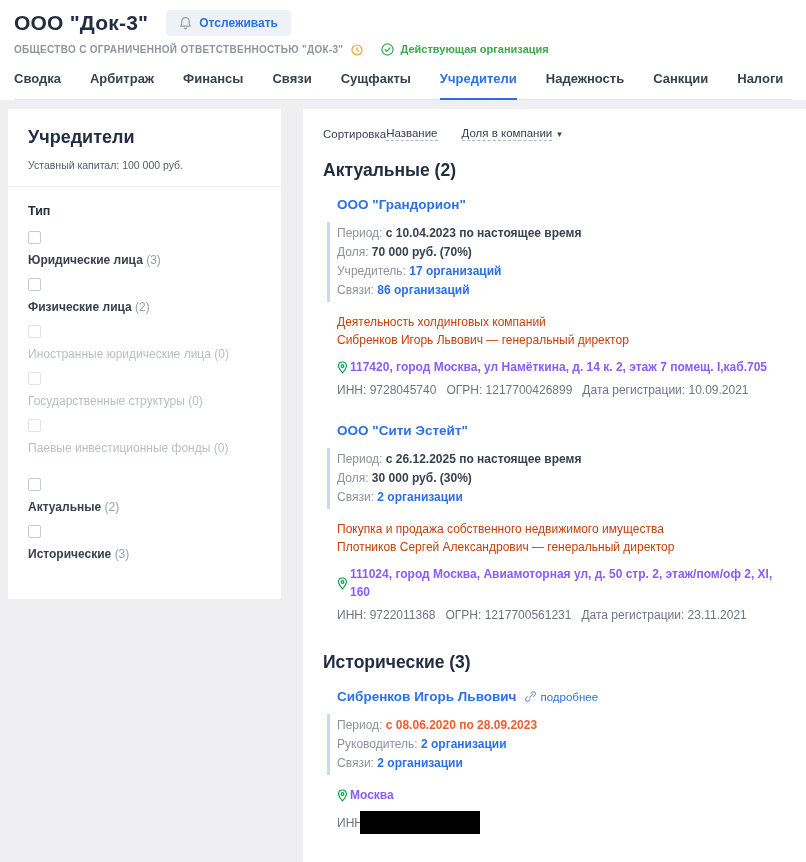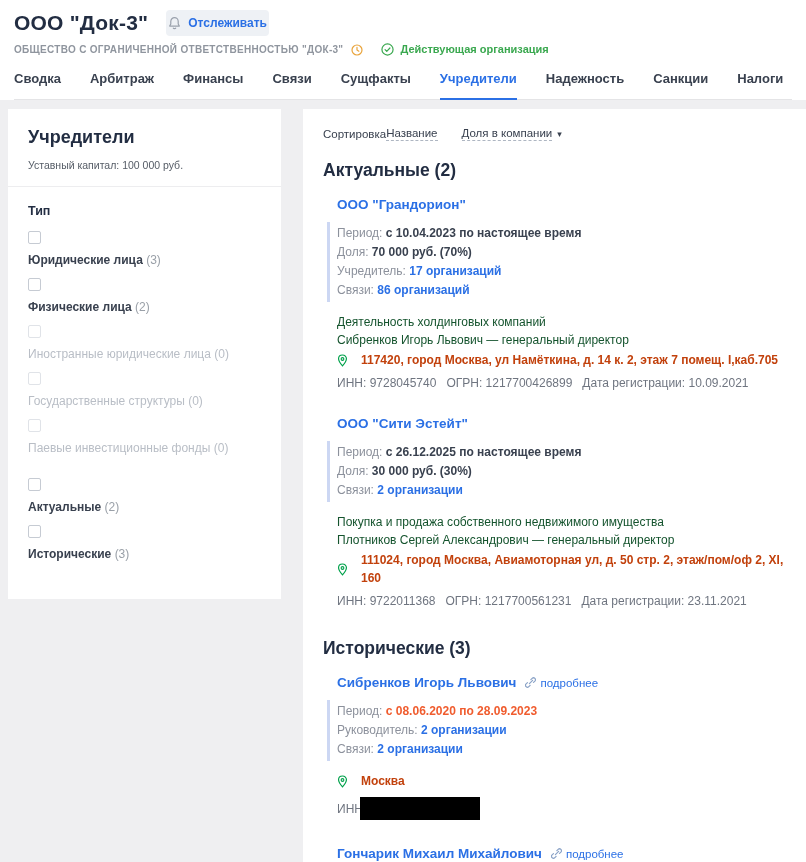--- a/index.html
+++ b/index.html
@@ -10,21 +10,21 @@
     font-family:"Liberation Sans", sans-serif;
     color:#39414f;
   }
   
   .header { background:#fff; padding:10px 14px 0 14px; }
   .title-row { display:flex; align-items:center; gap:18px; }
   .company-title { font-size:21px; font-weight:bold; color:#222d42; margin:0; letter-spacing:.2px; }
   .follow-btn {
     display:inline-flex; align-items:flex-end; gap:7px;
     background:#eef1f5; border:none; border-radius:4px;
-    padding:6px 2px; font-family:inherit;
+    padding:6px 13px; font-family:inherit;
     font-size:12px; font-weight:bold; color:#2b70e5; cursor:pointer;
   }
   .subtitle-row { display:flex; align-items:center; gap:8px; margin-top:7px; }
   .full-name { font-size:10px; color:#8f959e; font-weight:bold; letter-spacing:.3px; }
   .clock-wrap { display:inline-flex; margin-right:10px; }
   .status-badge { display:inline-flex; align-items:flex-start; gap:6px; font-size:11px; color:#3aa84f; font-weight:bold; }
   .tab-bar {
     display:flex; gap:29px; margin-top:15px;
     font-size:13px; font-weight:bold; color:#39414f;
     border-bottom:1px solid #e4e4e6;
@@ -58,22 +58,22 @@
   .card { margin:0 0 26px 16px; }
   .card-head { display:flex; align-items:center; gap:9px; margin-bottom:10px; }
   .card-name { color:#2b70e5; font-size:13.5px; font-weight:bold; cursor:pointer; }
   .more-link { display:inline-flex; align-items:center; gap:4px; color:#2b70e5; font-size:11.5px; cursor:pointer; }
   .facts { border-left:3px solid #ccd7f3; padding:2px 0 2px 7px; margin:0 0 11px -10px; }
   .fact-row { font-size:12px; line-height:19px; }
   .fact-label { color:#8c919c; }
   .fact-value.bold { color:#39414f; font-weight:bold; }
   .fact-value.link { color:#2b70e5; font-weight:bold; cursor:pointer; }
   .fact-value.orange { color:#f05c2e; font-weight:bold; }
-  .activity-line, .director-line { font-size:12px; color:#14532d; line-height:18px; }
-  .address-line { font-size:12px; color:#c2410c; font-weight:bold; line-height:18px; margin-top:2px; display:flex; align-items:center; gap:13px; }
+  .activity-line, .director-line { font-size:12px; color:#c2410c; line-height:18px; }
+  .address-line { font-size:12px; color:#8b5cf6; font-weight:bold; line-height:18px; margin-top:9px; display:flex; align-items:center; gap:2px; }
   .registry { font-size:12px; color:#6f7580; margin-top:7px; display:flex; gap:10px; align-items:center; }
   .reg-item { display:inline-flex; align-items:center; }
   .redacted-box { display:inline-block; width:120px; height:23px; background:#000; vertical-align:middle; margin-left:-6px; }
 </style>
 </head>
 <body>
 
 <div class="header">
   <div class="title-row">
     <h1 class="company-title">ООО "Док-3"</h1>

